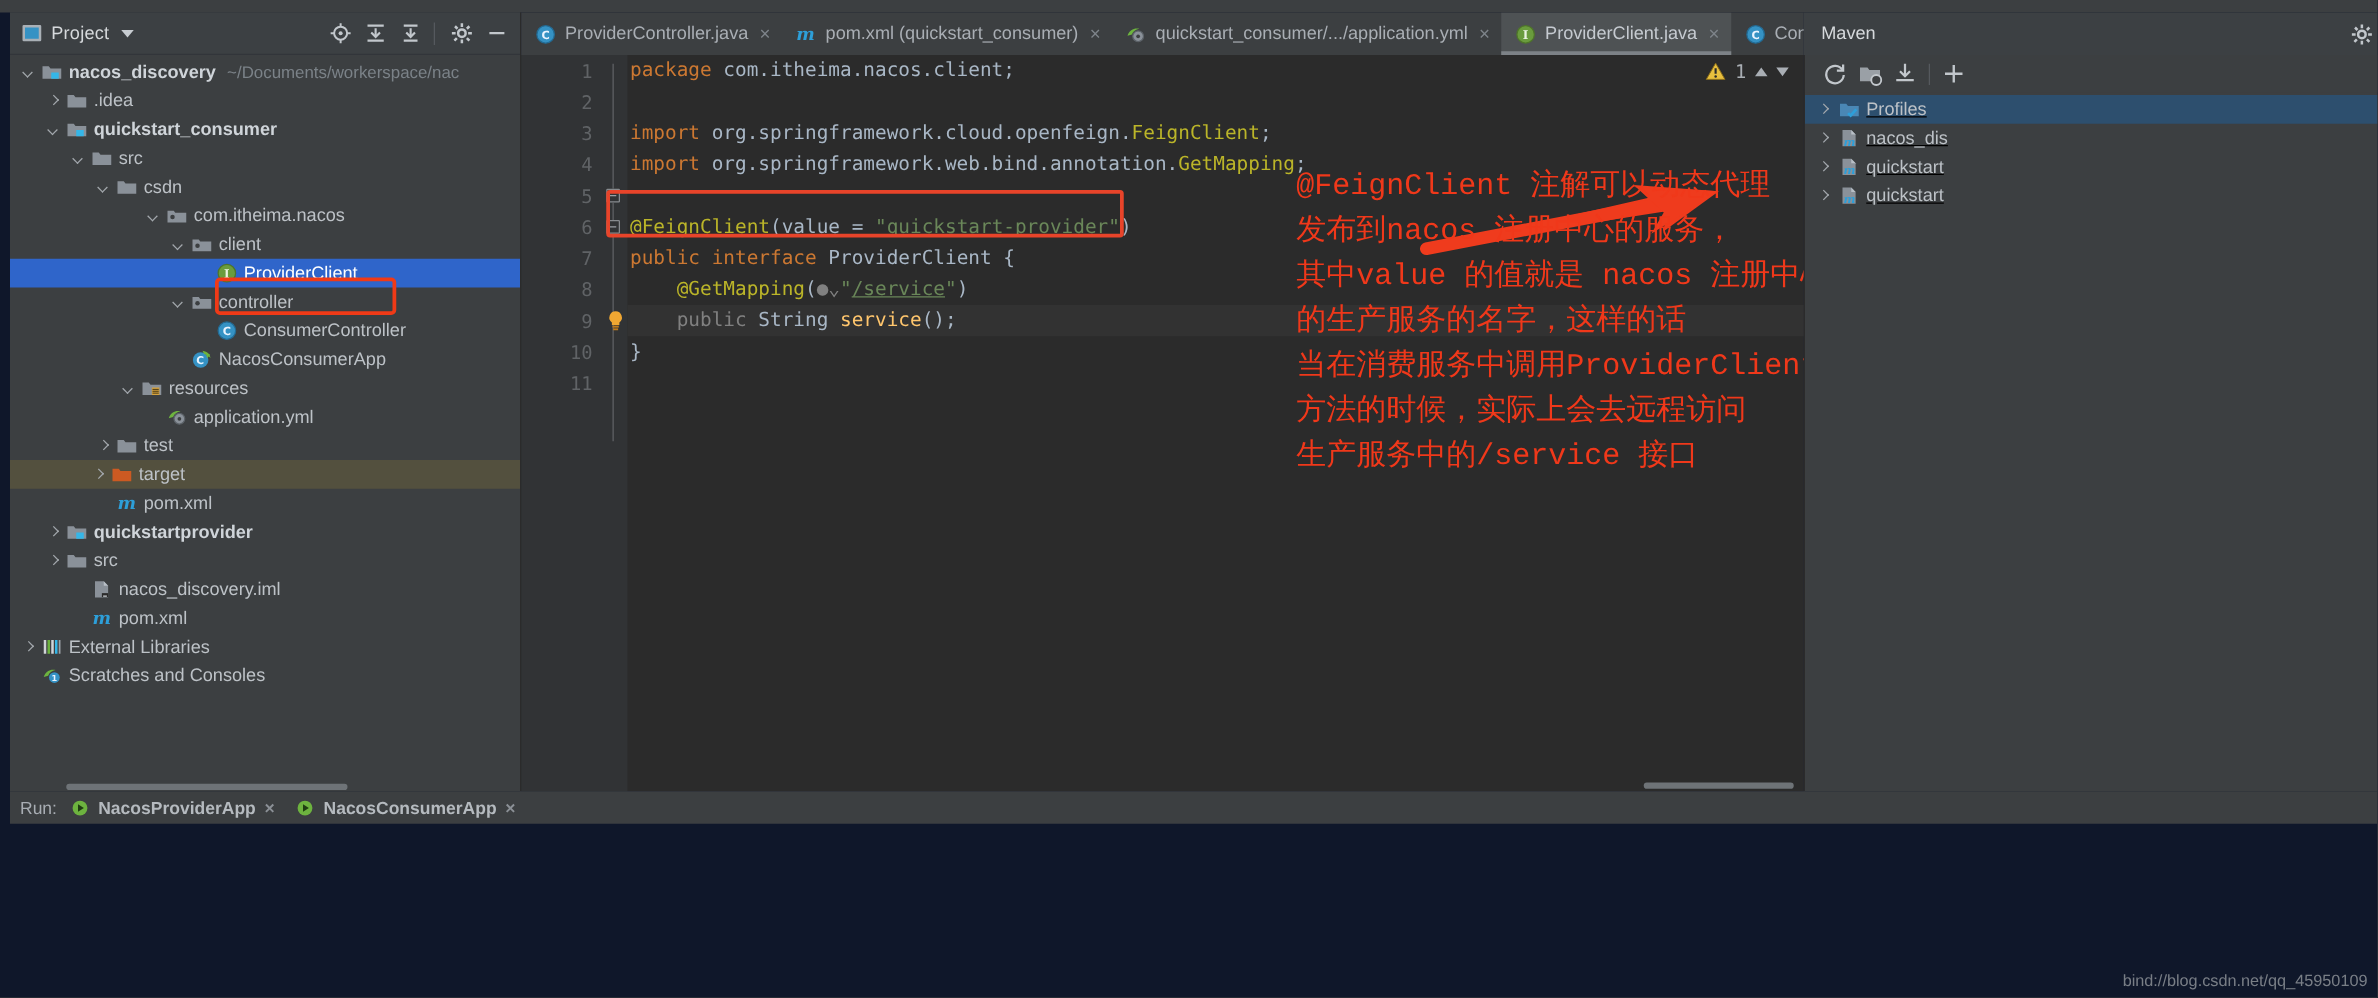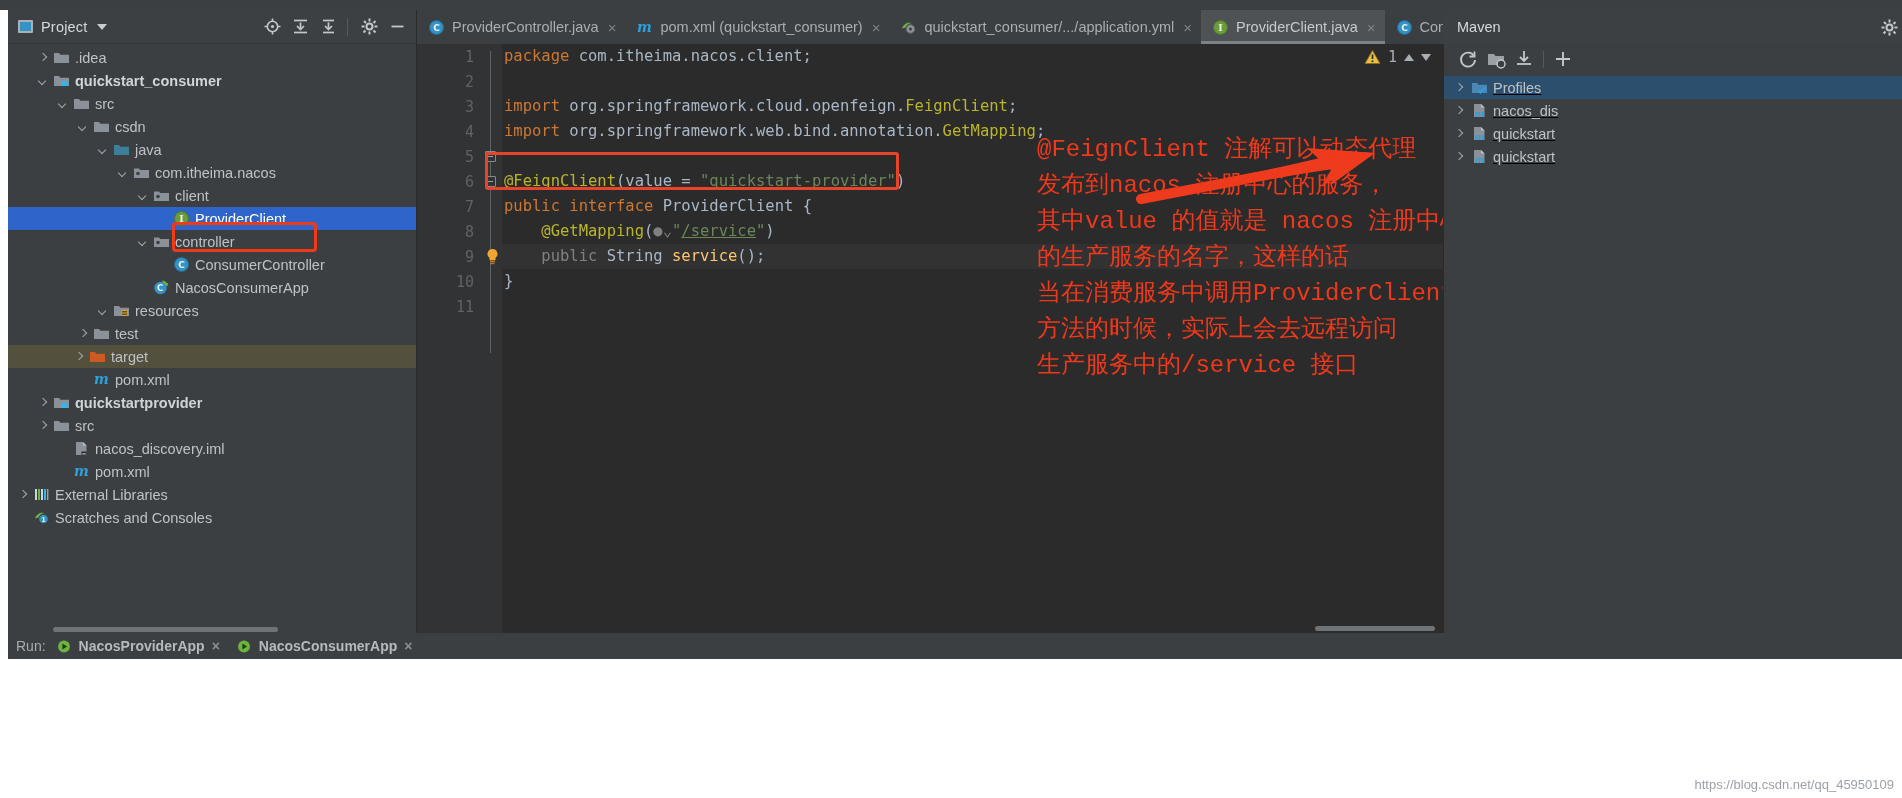--- a/index.html
+++ b/index.html
@@ -5,21 +5,21 @@
   * { box-sizing: border-box; margin: 0; padding: 0; }
   html, body {
     width: 1902px; height: 798px;
     background: #3c3f41;
     font-family: "Liberation Sans", sans-serif;
     overflow: hidden;
   }
   #app {
     position: relative;
     width: 1902px; height: 798px;
-    background: #ffffff;
+    background: #0f172a;
   }
 
   
   .topstrip {
     position: absolute; top: 0; left: 0; width: 1902px; height: 10px;
     background: #3c3f41;
   }
 
   
   .project-panel {
@@ -291,20 +291,32 @@
       </span>
       <span class="hdr-btn">
         <svg width="19" height="19" viewBox="0 0 19 19">
           <path d="M3.5 9.5h12" stroke="#c2c7cc" stroke-width="1.8"></path>
         </svg>
       </span>
     </div>
 
     <div class="tree" id="project-tree">
         <div class="row">
+          <span style="width: 8px; flex: 0 0 auto;"></span>
+          <span class="arrow down"></span>
+          <span class="ic">
+            <svg width="17" height="17" viewBox="0 0 17 17">
+              <path d="M1 4h5l1.4 1.8H16V14H1z" fill="#8a9199"></path>
+              <rect x="8" y="9" width="6" height="5" fill="#35b6e8"></rect>
+            </svg>
+          </span>
+          <span class="lbl bold">nacos_discovery</span>
+          <span class="sub">~/Documents/workerspace/nac</span>
+        </div>
+        <div class="row">
           <span style="width: 28px; flex: 0 0 auto;"></span>
           <span class="arrow right"></span>
           <span class="ic">
             <svg width="17" height="17" viewBox="0 0 17 17">
               <path d="M1 4h5l1.4 1.8H16V14H1z" fill="#8a9199"></path>
             </svg>
           </span>
           <span class="lbl">.idea</span>
         </div>
         <div class="row">
@@ -330,30 +342,20 @@
         </div>
         <div class="row">
           <span style="width: 68px; flex: 0 0 auto;"></span>
           <span class="arrow down"></span>
           <span class="ic">
             <svg width="17" height="17" viewBox="0 0 17 17">
               <path d="M1 4h5l1.4 1.8H16V14H1z" fill="#8a9199"></path>
             </svg>
           </span>
           <span class="lbl">csdn</span>
-        </div>
-        <div class="row">
-          <span style="width: 88px; flex: 0 0 auto;"></span>
-          <span class="arrow down"></span>
-          <span class="ic">
-            <svg width="17" height="17" viewBox="0 0 17 17">
-              <path d="M1 4h5l1.4 1.8H16V14H1z" fill="#3d7f9a"></path>
-            </svg>
-          </span>
-          <span class="lbl">java</span>
         </div>
         <div class="row">
           <span style="width: 108px; flex: 0 0 auto;"></span>
           <span class="arrow down"></span>
           <span class="ic">
             <svg width="17" height="17" viewBox="0 0 17 17">
               <path d="M1 4.5h5l1.2 1.6H16V14H1z" fill="#8a9199"></path>
               <circle cx="5" cy="9.5" r="1.8" fill="#3c3f41"></circle>
             </svg>
           </span>
@@ -420,20 +422,32 @@
           <span style="width: 88px; flex: 0 0 auto;"></span>
           <span class="arrow down"></span>
           <span class="ic">
             <svg width="17" height="17" viewBox="0 0 17 17">
               <path d="M1 4h5l1.4 1.8H16V14H1z" fill="#8a9199"></path>
               <rect x="8.5" y="8" width="6" height="6" fill="#d6a33f"></rect>
               <path d="M9 9.5h5M9 11h5M9 12.5h5" stroke="#4a3a15" stroke-width="0.8"></path>
             </svg>
           </span>
           <span class="lbl">resources</span>
+        </div>
+        <div class="row">
+          <span style="width: 108px; flex: 0 0 auto;"></span>
+          <span class="arrow none"></span>
+          <span class="ic">
+            <svg width="17" height="17" viewBox="0 0 17 17">
+              <path d="M2 9.5c1.5-5 6-6.5 9.5-5.5-3 .5-5 2-6 4.5z" fill="#6db33f"></path>
+              <circle cx="10.5" cy="10" r="4.3" fill="#8a9199" stroke="#5c6268" stroke-width="1"></circle>
+              <circle cx="10.5" cy="10" r="1.5" fill="#3c3f41"></circle>
+            </svg>
+          </span>
+          <span class="lbl">application.yml</span>
         </div>
         <div class="row">
           <span style="width: 68px; flex: 0 0 auto;"></span>
           <span class="arrow right"></span>
           <span class="ic">
             <svg width="17" height="17" viewBox="0 0 17 17">
               <path d="M1 4h5l1.4 1.8H16V14H1z" fill="#8a9199"></path>
             </svg>
           </span>
           <span class="lbl">test</span>
@@ -792,15 +806,15 @@
           <svg width="16" height="16" viewBox="0 0 17 17">
             <circle cx="8.5" cy="9" r="6.3" fill="#6db33f"></circle>
             <path d="M6.8 5.8l5 3.2-5 3.2z" fill="#1f3d12"></path>
           </svg>
         </span>
         <span>NacosConsumerApp</span>
         <span class="rb-x">×</span>
       </span>
     </div>
 
-  <div class="watermark">https://blog.csdn.net/qq_45950109</div>
+  <div class="watermark">bind://blog.csdn.net/qq_45950109</div>
 
 </div>
 
 </body></html>

